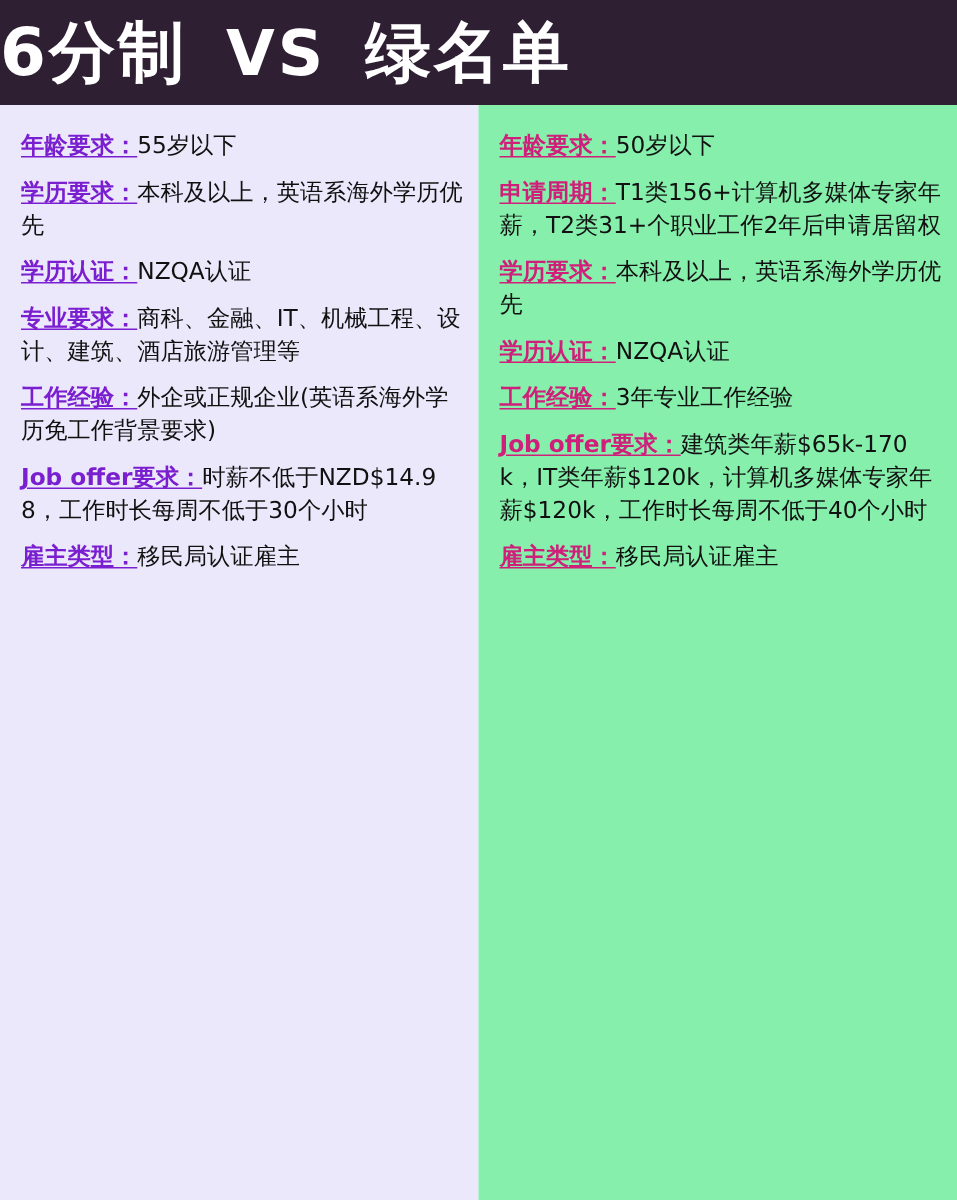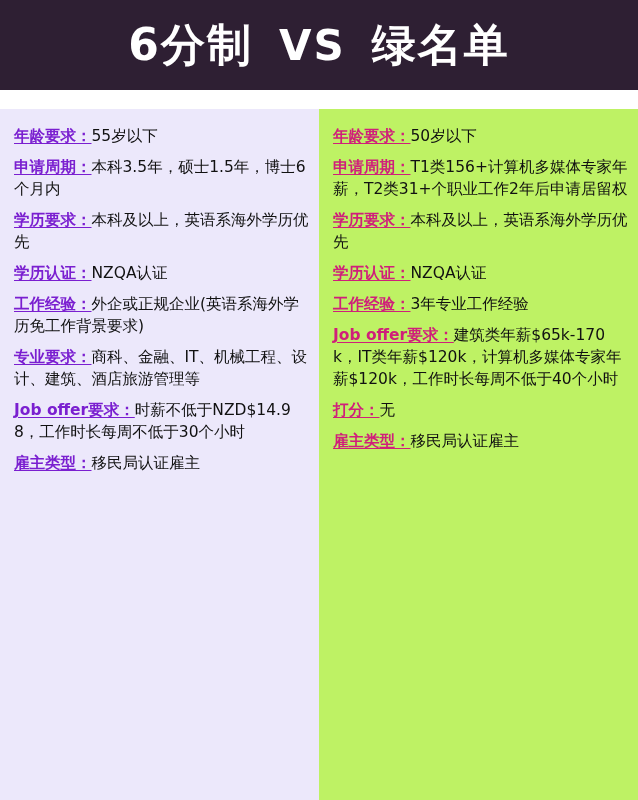--- a/index.html
+++ b/index.html
@@ -15,24 +15,24 @@
   }
   .page {
     position: relative;
     width: 638px;
     height: 800px;
     display: flex;
     flex-direction: column;
   }
   .header {
     background: #2e1f33;
-    height: 90px;
+    height: 70px;
     display: flex;
     align-items: center;
-    justify-content: center;
+    justify-content: flex-start;
     flex: 0 0 auto;
   }
   .header-title {
     color: #ffffff;
     font-size: 44px;
     font-weight: bold;
     letter-spacing: 2px;
     white-space: nowrap;
     font-family: "DejaVu Sans", "Liberation Sans", sans-serif;
   }
@@ -43,27 +43,26 @@
   .columns {
     display: flex;
     flex: 1 1 auto;
     min-height: 0;
   }
   .col {
     width: 50%;
     box-sizing: border-box;
     padding: 16px 10px 16px 14px;
     overflow: hidden;
-    margin-top: 19px;
   }
   .col-left {
     background: #ece8fb;
   }
   .col-right {
-    background: #bef264;
+    background: #86efac;
   }
   .entry {
     margin-bottom: 9px;
     line-height: 1.42;
     font-size: 15.5px;
     color: #1a1a1a;
     word-break: break-all;
   }
   .label {
     font-weight: bold;
@@ -88,34 +87,32 @@
   <div class="header">
     <div class="header-title">
       <span>6分制</span><span class="vs">VS</span><span>绿名单</span>
     </div>
   </div>
 
   <div class="columns">
 
     <div class="col col-left">
       <div class="entry"><span class="label">年龄要求：</span><span class="value">55岁以下</span></div>
-      <div class="entry"><span class="label">申请周期：</span><span class="value">本科3.5年，硕士1.5年，博士6个月内</span></div>
       <div class="entry"><span class="label">学历要求：</span><span class="value">本科及以上，英语系海外学历优先</span></div>
       <div class="entry"><span class="label">学历认证：</span><span class="value">NZQA认证</span></div>
+      <div class="entry"><span class="label">专业要求：</span><span class="value">商科、金融、IT、机械工程、设计、建筑、酒店旅游管理等</span></div>
       <div class="entry"><span class="label">工作经验：</span><span class="value">外企或正规企业(英语系海外学历免工作背景要求)</span></div>
-      <div class="entry"><span class="label">专业要求：</span><span class="value">商科、金融、IT、机械工程、设计、建筑、酒店旅游管理等</span></div>
       <div class="entry"><span class="label">Job offer要求：</span><span class="value">时薪不低于NZD$14.98，工作时长每周不低于30个小时</span></div>
       <div class="entry"><span class="label">雇主类型：</span><span class="value">移民局认证雇主</span></div>
     </div>
 
     <div class="col col-right">
       <div class="entry"><span class="label">年龄要求：</span><span class="value">50岁以下</span></div>
       <div class="entry"><span class="label">申请周期：</span><span class="value">T1类156+计算机多媒体专家年薪，T2类31+个职业工作2年后申请居留权</span></div>
       <div class="entry"><span class="label">学历要求：</span><span class="value">本科及以上，英语系海外学历优先</span></div>
       <div class="entry"><span class="label">学历认证：</span><span class="value">NZQA认证</span></div>
       <div class="entry"><span class="label">工作经验：</span><span class="value">3年专业工作经验</span></div>
       <div class="entry"><span class="label">Job offer要求：</span><span class="value">建筑类年薪$65k-170k，IT类年薪$120k，计算机多媒体专家年薪$120k，工作时长每周不低于40个小时</span></div>
-      <div class="entry"><span class="label">打分：</span><span class="value">无</span></div>
       <div class="entry"><span class="label">雇主类型：</span><span class="value">移民局认证雇主</span></div>
     </div>
 
   </div>
 </div>
 
 </body></html>

